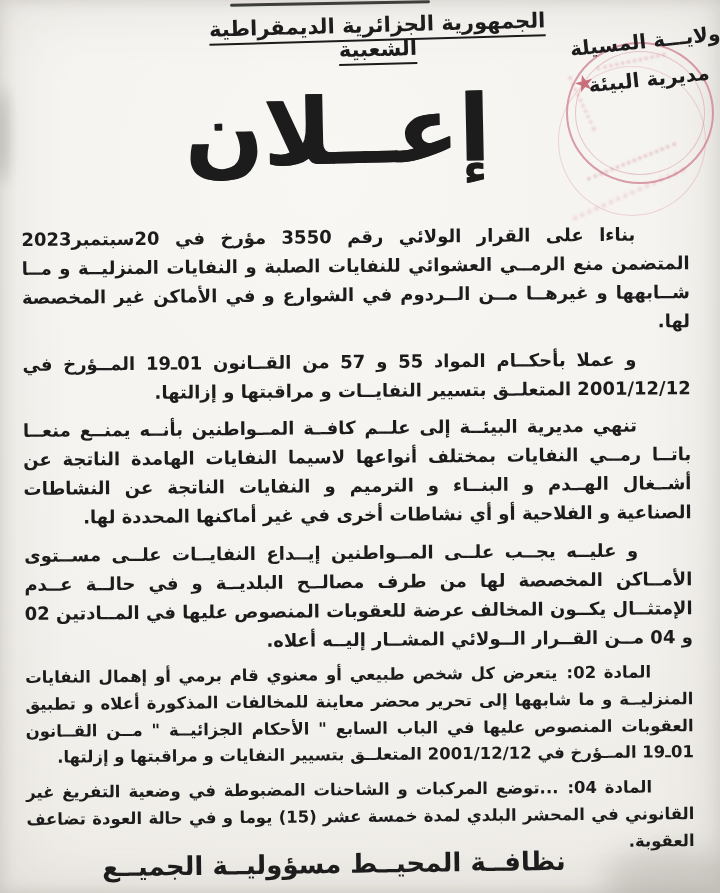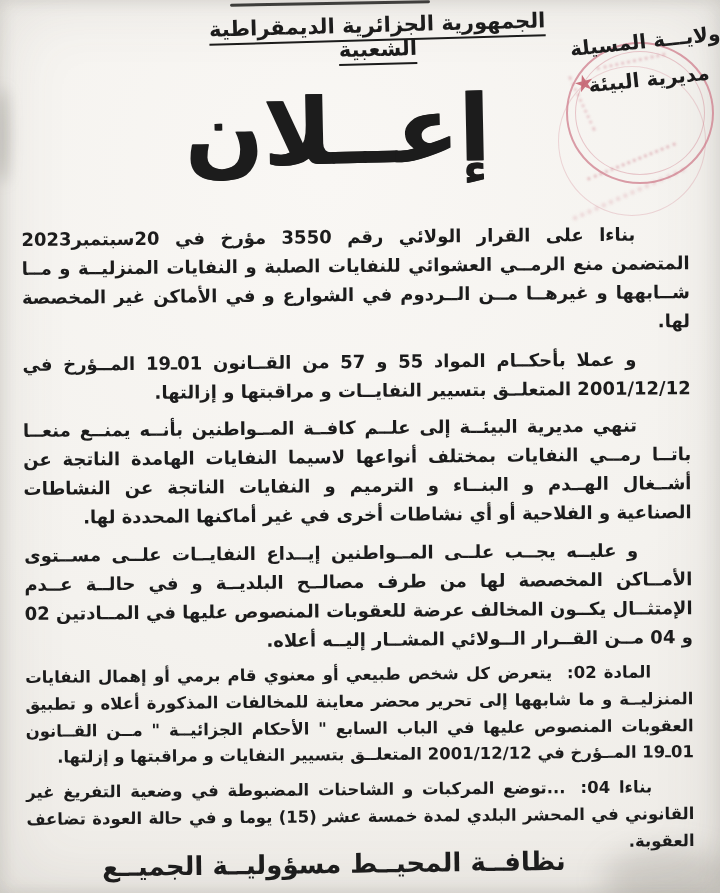--- a/index.html
+++ b/index.html
@@ -44,21 +44,21 @@
   .title{
     position:absolute;top:72px;left:222px;width:268px;text-align:center;
     font-size:92px;font-weight:bold;line-height:1.3;white-space:nowrap;
     transform:rotate(-1.2deg);text-shadow:1px 0 0 currentColor;
   }
 
   .bodytext{position:absolute;top:222px;right:28px;left:24px;transform:rotate(-.5deg);text-align:justify;}
   .bodytext p{margin:0 0 8px 0;font-weight:bold;}
   p.main{font-size:18px;line-height:1.62;text-indent:54px;}
   p.article{font-size:16.5px;line-height:1.62;text-indent:42px;}
-  .article-label{margin-left:15px;}
+  .article-label{margin-left:9px;}
 
   .footer{
     position:absolute;bottom:14px;left:0;right:0;text-align:center;
     font-size:26px;font-weight:bold;transform:translateX(-26px) rotate(-.8deg);
   }
 </style>
 </head>
 <body>
 
 <div class="paper">
@@ -86,18 +86,18 @@
   </div>
 
   <div class="title">إعــلان</div>
 
   <div class="bodytext">
     <p class="main">بناءا على القرار الولائي رقم 3550 مؤرخ في 20سبتمبر2023 المتضمن منع الرمــي العشوائي للنفايات الصلبة و النفايات المنزليــة و مــا شــابهها و غيرهــا مــن الــردوم في الشوارع و في الأماكن غير المخصصة لها.</p>
     <p class="main">و عملا بأحكــام المواد 55 و 57 من القــانون 01ـ19 المــؤرخ في 2001/12/12 المتعلــق بتسيير النفايــات و مراقبتها و إزالتها.</p>
     <p class="main">تنهي مديرية البيئــة إلى علــم كافــة المــواطنين بأنــه يمنــع منعــا باتــا رمــي النفايات بمختلف أنواعها لاسيما النفايات الهامدة الناتجة عن أشــغال الهــدم و البنــاء و الترميم و النفايات الناتجة عن النشاطات الصناعية و الفلاحية أو أي نشاطات أخرى في غير أماكنها المحددة لها.</p>
     <p class="main">و عليــه يجــب علــى المــواطنين إيــداع النفايــات علــى مســتوى الأمــاكن المخصصة لها من طرف مصالــح البلديــة و في حالــة عــدم الإمتثــال يكــون المخالف عرضة للعقوبات المنصوص عليها في المــادتين 02 و 04 مــن القــرار الــولائي المشــار إليــه أعلاه.</p>
     <p class="article"><span class="article-label">المادة 02:</span><span>يتعرض كل شخص طبيعي أو معنوي قام برمي أو إهمال النفايات المنزليــة و ما شابهها إلى تحرير محضر معاينة للمخالفات المذكورة أعلاه و تطبيق العقوبات المنصوص عليها في الباب السابع " الأحكام الجزائيــة " مــن القــانون 01ـ19 المــؤرخ في 2001/12/12 المتعلــق بتسيير النفايات و مراقبتها و إزلتها.</span></p>
-    <p class="article"><span class="article-label">بناءا 04:</span><span>...توضع المركبات و الشاحنات المضبوطة في وضعية التفريغ غير القانوني في المحشر البلدي لمدة خمسة عشر (15) يوما و في حالة العودة تضاعف العقوبة.</span></p>
+    <p class="article"><span class="article-label">المادة 04:</span><span>...توضع المركبات و الشاحنات المضبوطة في وضعية التفريغ غير القانوني في المحشر البلدي لمدة خمسة عشر (15) يوما و في حالة العودة تضاعف العقوبة.</span></p>
   </div>
 
   <div class="footer">نظافــة المحيــط مسؤوليــة الجميــع</div>
 
 </div>
 
 </body></html>

